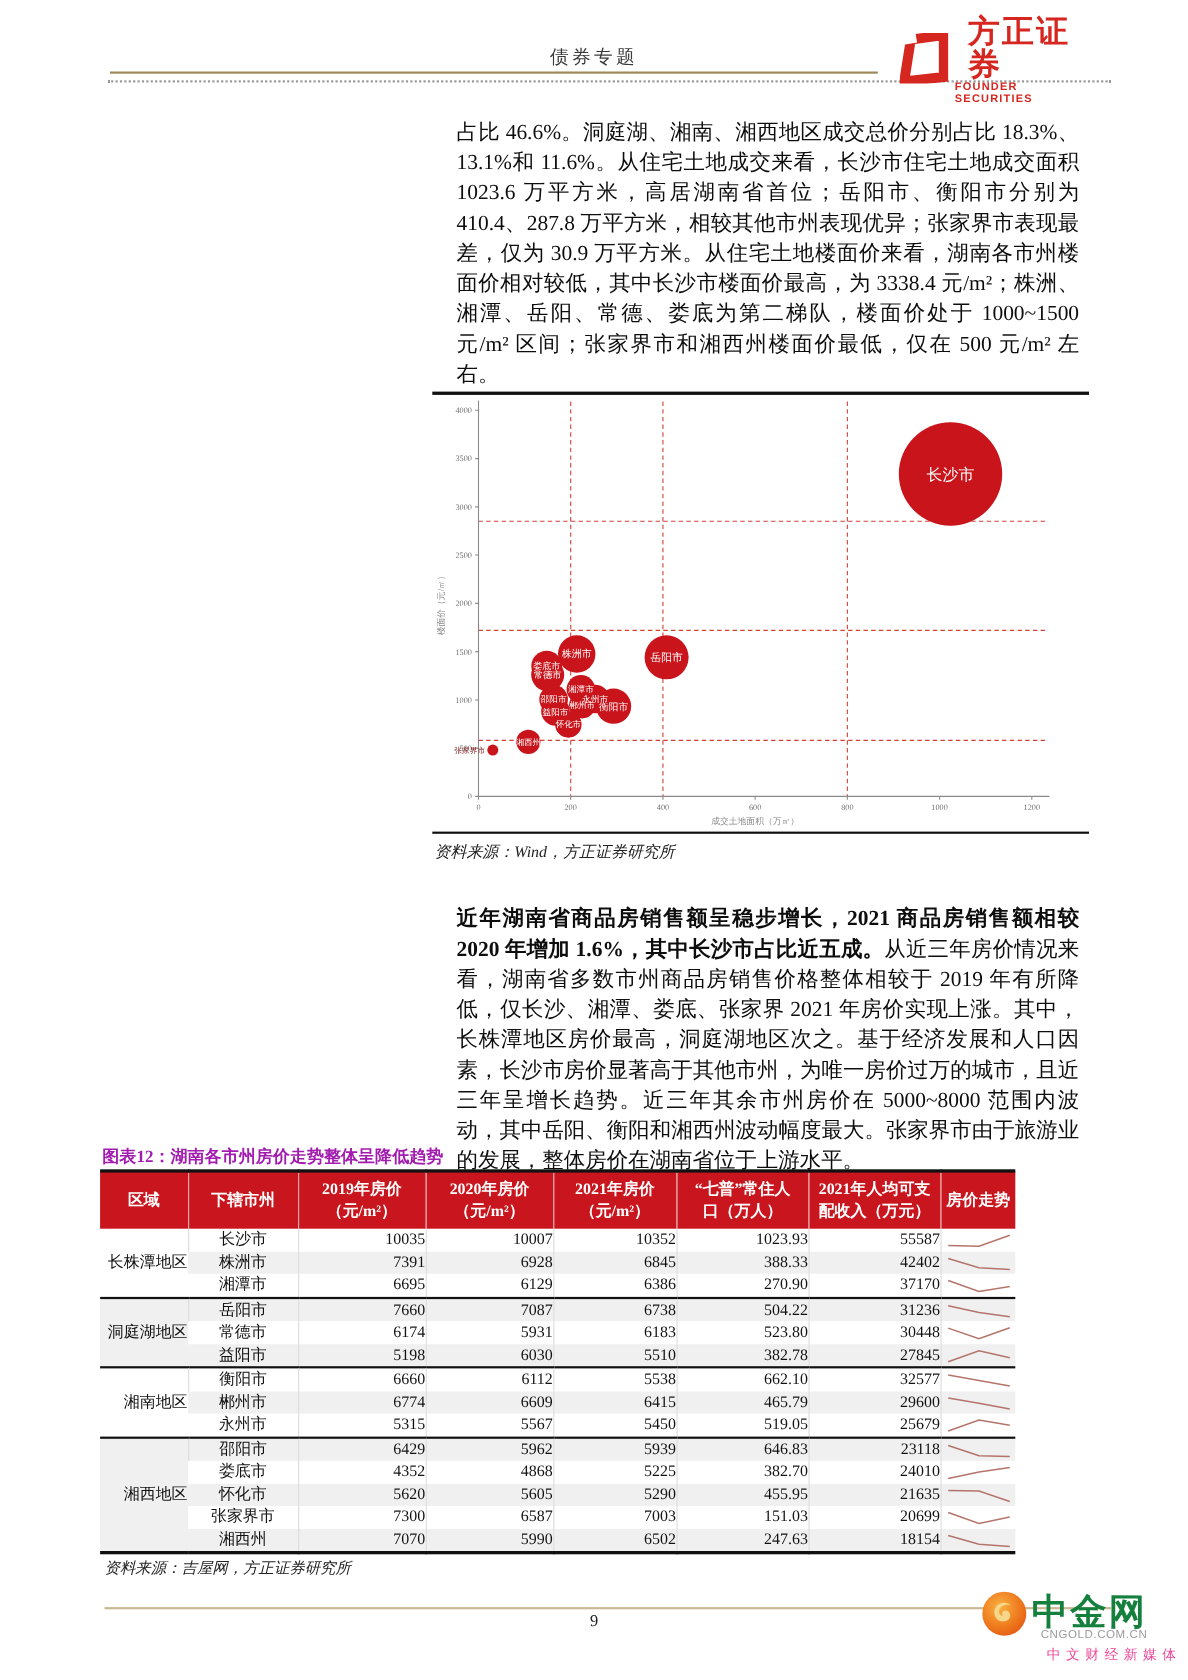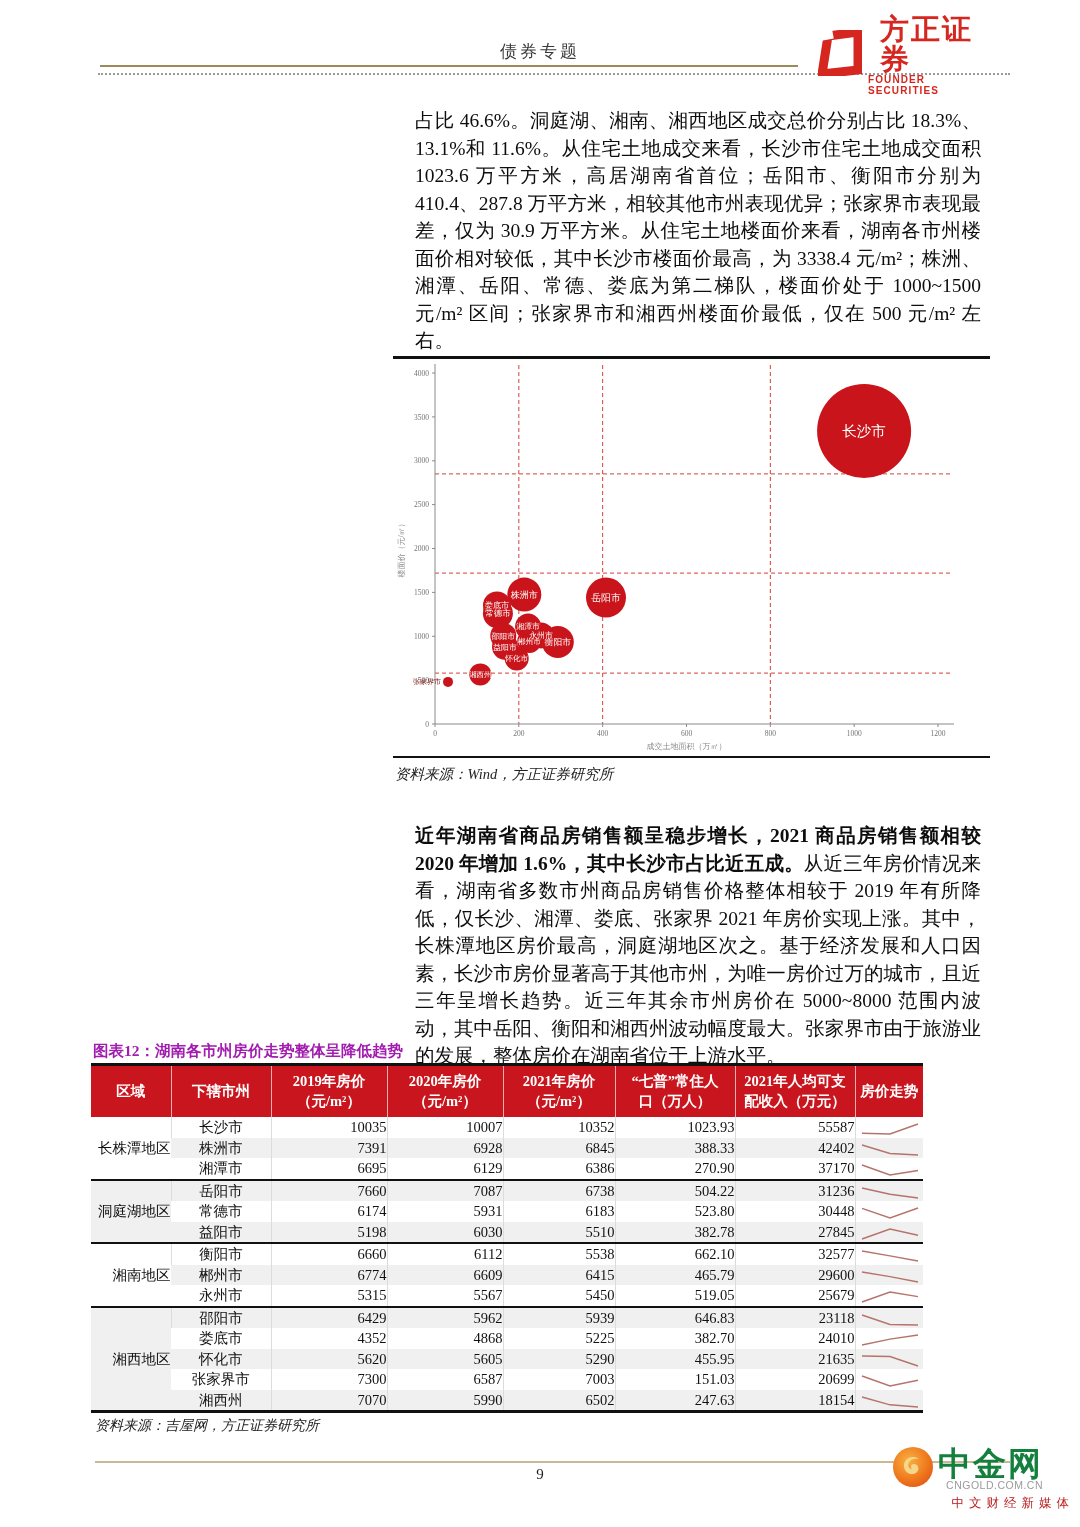--- a/index.html
+++ b/index.html
@@ -57,21 +57,21 @@
   .source2{position:absolute;left:95px;top:1417px;font-style:italic;font-size:14px;color:#222;}
 
   
   .footer-rule{position:absolute;left:95px;top:1461px;width:915px;height:2px;background:#c9b893;}
   .page-number{position:absolute;left:0;top:1466px;width:1080px;text-align:center;font-size:15px;color:#222;}
   .watermark{position:absolute;right:6px;top:1446px;width:182px;
              font-family:"Liberation Sans","DejaVu Sans",sans-serif;}
   .wm-top{display:flex;align-items:center;gap:4px;}
   .wm-cn{font-size:33px;font-weight:bold;color:#15803d;letter-spacing:2px;line-height:34px;}
   .wm-domain{font-size:10.5px;color:#9b9b9b;letter-spacing:.5px;margin-top:-2px;text-align:right;}
-  .wm-tagline{font-size:12.5px;color:#b91c1c;letter-spacing:5px;margin-top:3px;text-align:right;}
+  .wm-tagline{font-size:12.5px;color:#ec4899;letter-spacing:5px;margin-top:3px;text-align:right;}
 </style>
 </head>
 <body>
 
 <div class="page">
 
   <div class="header-title">债券专题</div>
   <div class="header-rule"></div>
   <div class="header-dotted"></div>
   <div class="logo">

